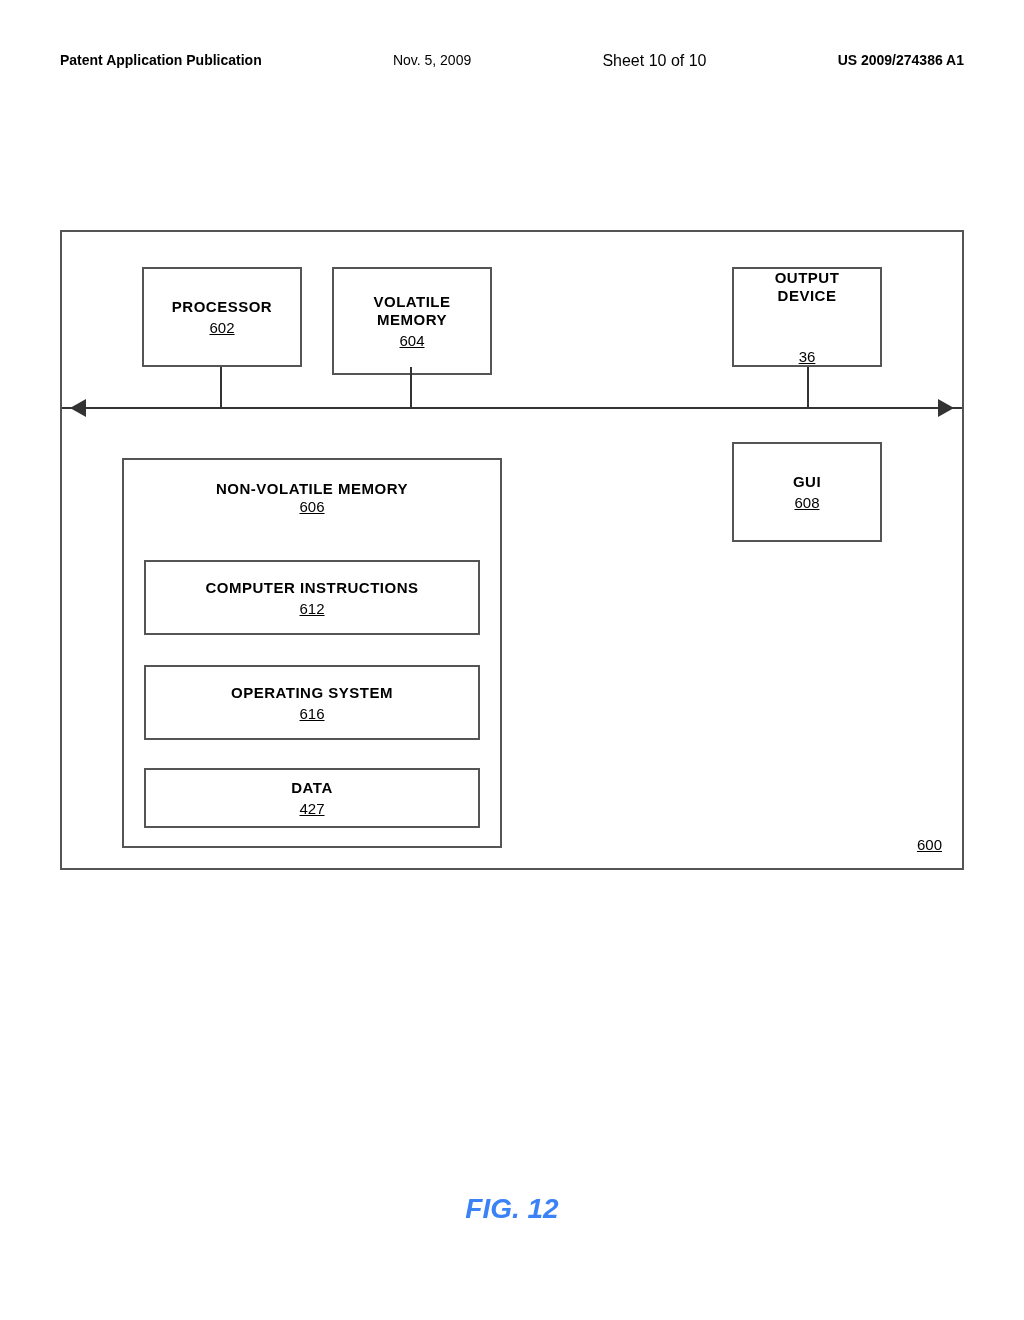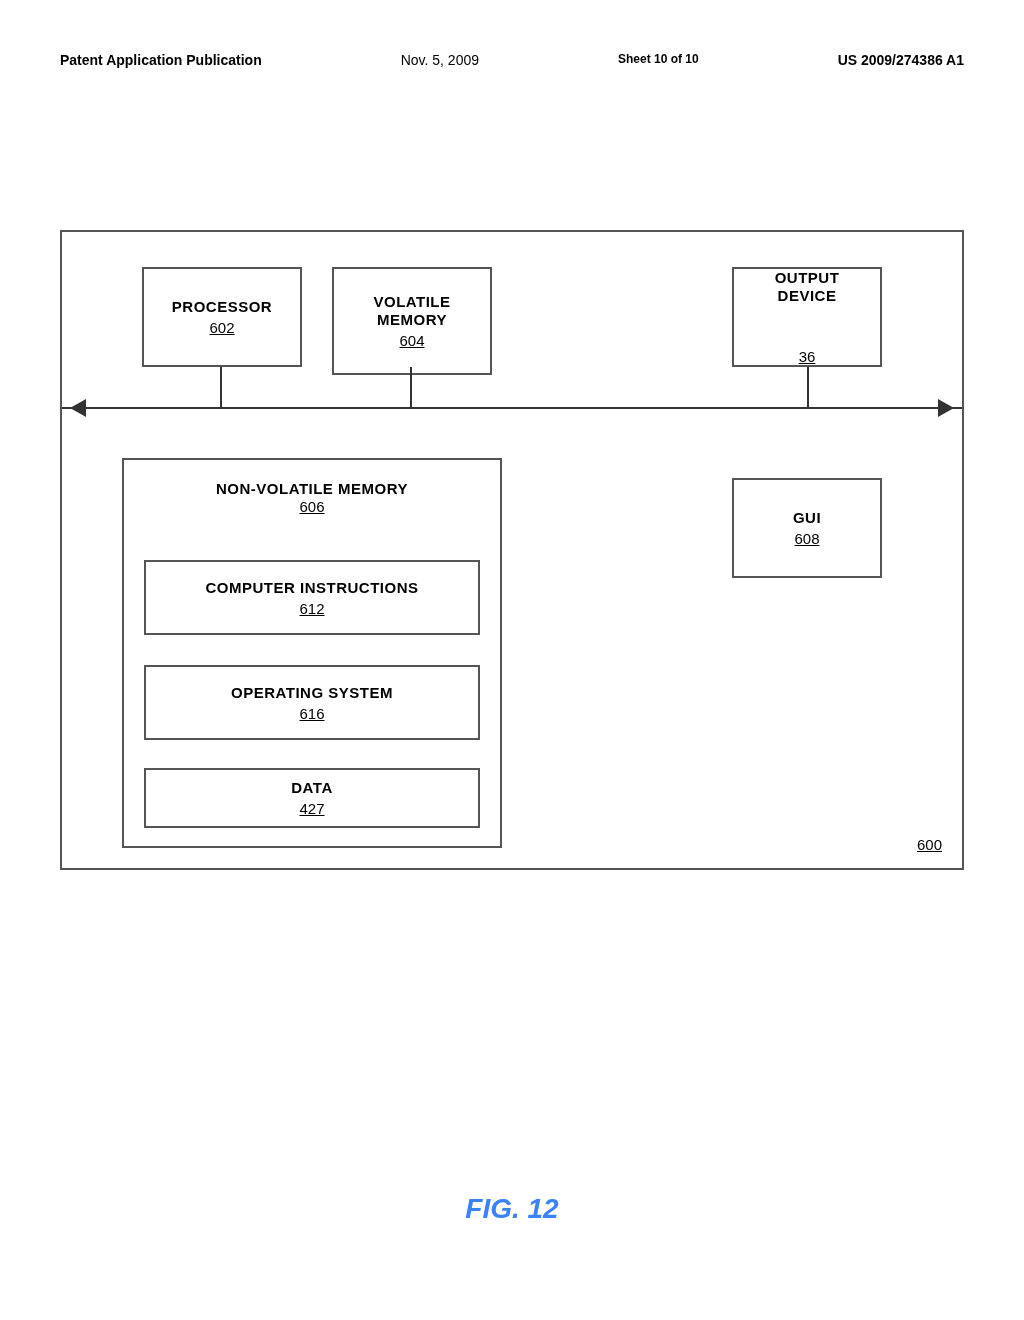--- a/index.html
+++ b/index.html
@@ -41,22 +41,22 @@
       font-weight: bold;
       color: #000;
     }
 
     .header-center {
       font-size: 14px;
       color: #000;
     }
 
     .header-sheet {
-      font-size: 12px;
-      font-weight: bold;
+      font-size: 16px;
+      font-weight: normal;
       color: #000;
     }
 
     .header-right {
       font-size: 14px;
       font-weight: bold;
       color: #000;
     }
 
     
@@ -167,21 +167,20 @@
       top: 210px;
       right: 80px;
       width: 150px;
       height: 100px;
       border: 2px solid #555;
       background: #fff;
       display: flex;
       flex-direction: column;
       align-items: center;
       justify-content: center;
-      margin-top: 36px;
     }
 
     
     .box-nonvolatile-label {
       position: absolute;
       top: 20px;
       left: 20px;
       right: 20px;
       text-align: center;
     }

